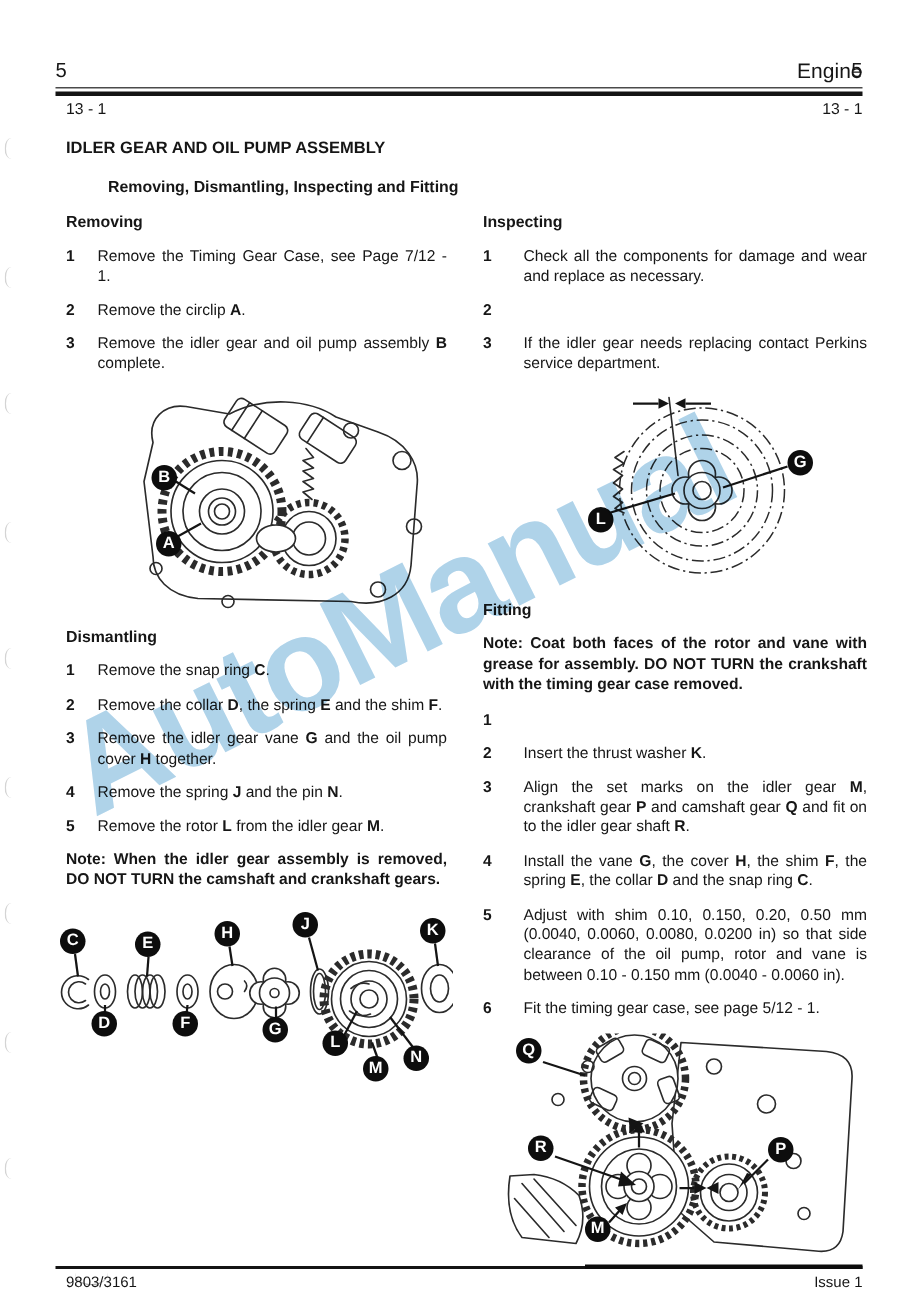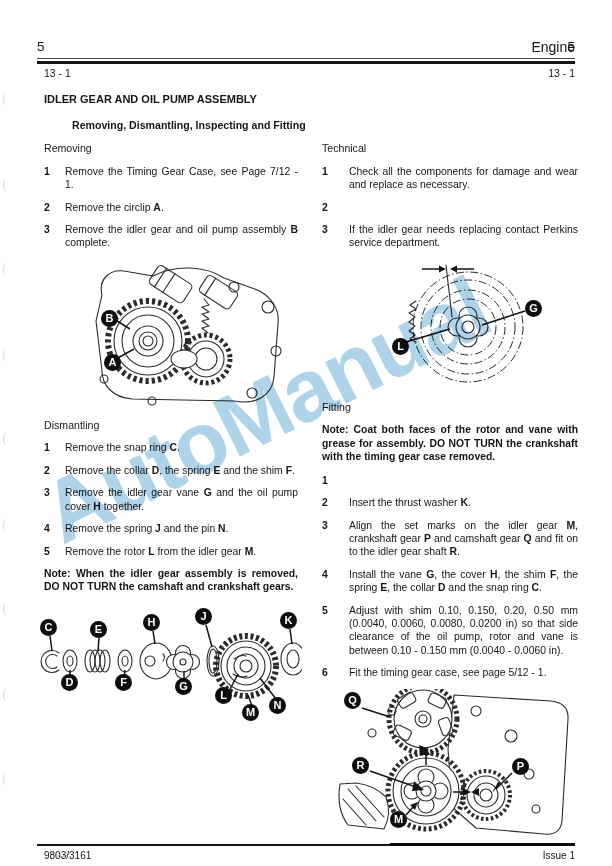--- a/index.html
+++ b/index.html
@@ -13,21 +13,21 @@
   .rule-thick{position:absolute;top:61px;left:37px;right:37px;height:3px;background:#141414;}
   .hdr-sub{position:absolute;top:67px;font-size:10.5px;}
   .hdr-sub.l{left:44px;}
   .hdr-sub.r{right:37px;}
   .doc-title{position:absolute;top:93px;left:44px;font-size:11px;font-weight:bold;}
   .doc-subtitle{position:absolute;top:119px;left:44px;font-size:10.6px;font-weight:bold;margin-left:28px;}
   
   .col{position:absolute;top:142px;font-size:10.4px;line-height:1.29;}
   .col-l{left:44px;width:254px;}
   .col-r{left:322px;width:256px;}
-  .sec-h{margin:0 0 9px 0;font-size:10.6px;font-weight:normal;}
+  .sec-h{margin:0 0 9px 0;font-size:10.6px;font-weight:bold;}
   .step{display:flex;margin:0 0 9px 0;}
   .step .num{flex:0 0 21px;font-weight:bold;}
   .col-r .step .num{flex-basis:27px;}
   .stext{flex:1;text-align:justify;}
   .note{text-align:justify;margin:3px 0 10px 0;font-weight:bold;}
   
   .fig{position:relative;}
   .fig svg{display:block;}
   .ln{stroke:#2b2b2b;fill:none;stroke-width:1.1;stroke-linecap:round;stroke-linejoin:round;}
   .lnw{stroke:#2b2b2b;fill:#fff;stroke-width:1.1;}
@@ -220,21 +220,21 @@
       <div class="plabel" style="left:163px;top:4px">J</div>
       <div class="plabel" style="left:248px;top:8px">K</div>
       <div class="plabel" style="left:183px;top:83px">L</div>
       <div class="plabel" style="left:210px;top:100px">M</div>
       <div class="plabel" style="left:237px;top:93px">N</div>
     </div>
   </div>
 
   <div class="col col-r">
 
-    <h4 class="sec-h">Technical</h4>
+    <h4 class="sec-h">Inspecting</h4>
     <div class="step">
       <span class="num">1</span>
       <div class="stext">Check all the components for damage and wear and replace as necessary.</div>
     </div>
     <div class="step">
       <span class="num">2</span>
     </div>
     <div class="step">
       <span class="num">3</span>
       <div class="stext">If the idler gear needs replacing contact Perkins service department.</div>

